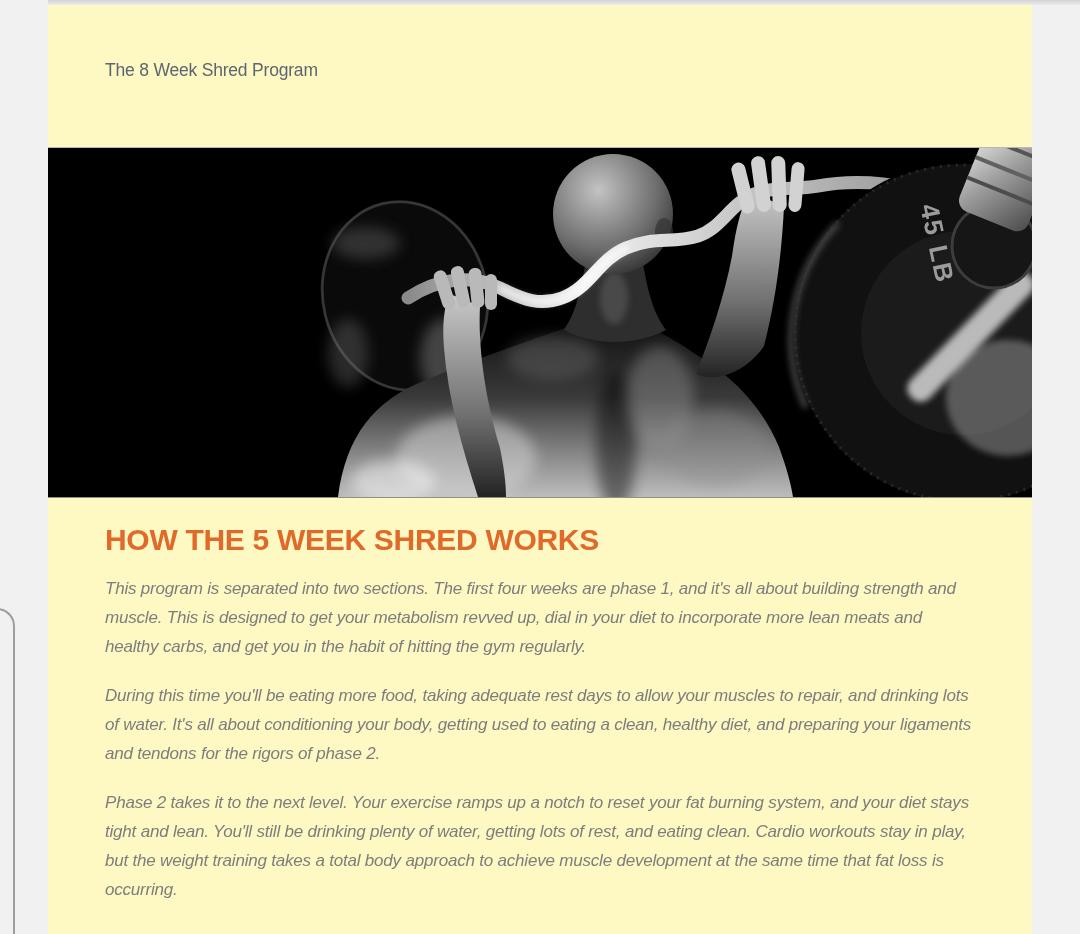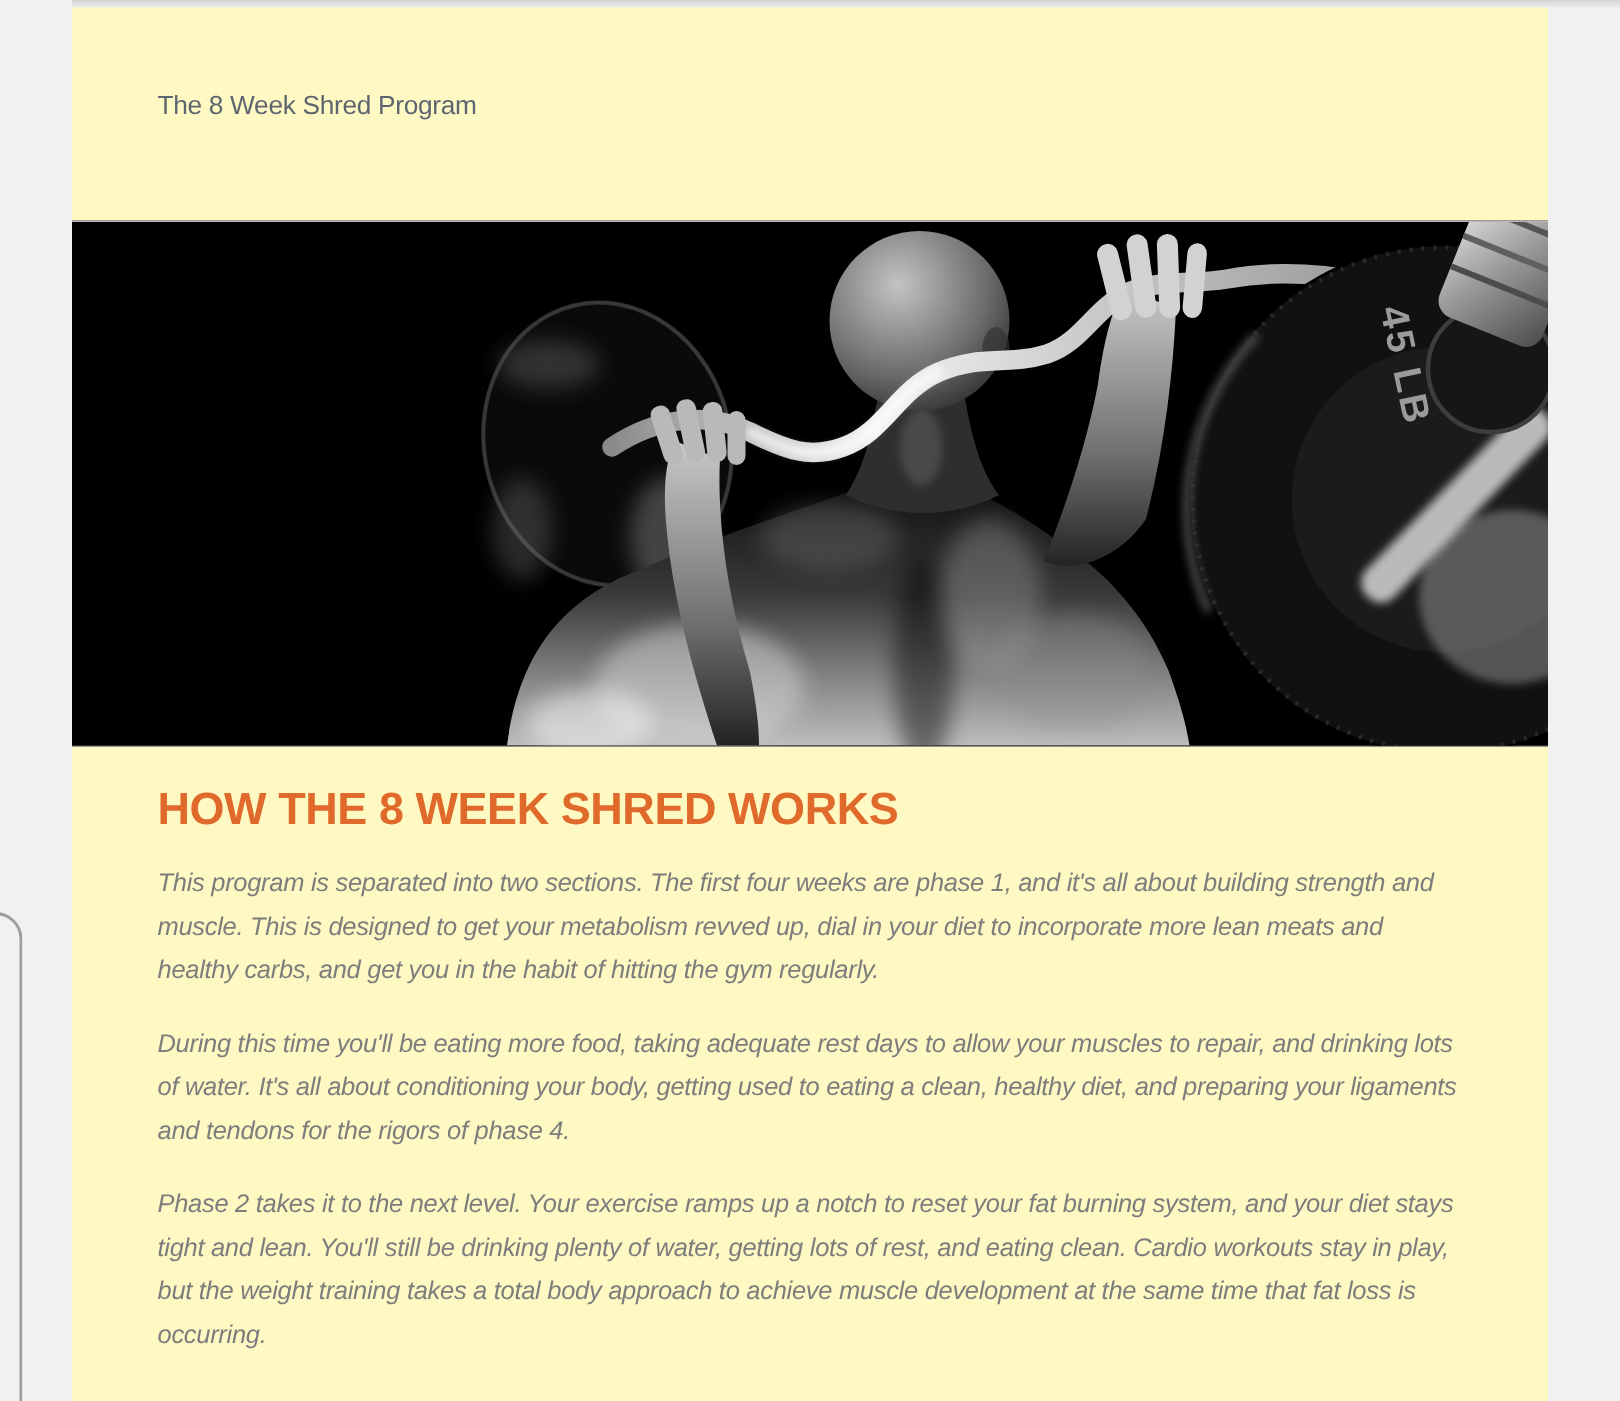--- a/index.html
+++ b/index.html
@@ -151,23 +151,23 @@
         <g transform="rotate(22 958 30)">
           <rect x="922" y="-34" width="74" height="110" rx="12" fill="url(#chromeGrad)"></rect>
           <line x1="922" y1="0" x2="996" y2="0" stroke="#555555" stroke-width="4"></line>
           <line x1="922" y1="22" x2="996" y2="22" stroke="#606060" stroke-width="4"></line>
           <line x1="922" y1="44" x2="996" y2="44" stroke="#4c4c4c" stroke-width="4"></line>
         </g>
       </svg>
     </div>
 
     <div class="article">
-      <h1>HOW THE 8 WEEK SHRED WORKS</h1>
+      <h1>HOW THE 5 WEEK SHRED WORKS</h1>
       <p>This program is separated into two sections. The first four weeks are phase 1, and it's all about building strength and muscle. This is designed to get your metabolism revved up, dial in your diet to incorporate more lean meats and healthy carbs, and get you in the habit of hitting the gym regularly.</p>
-      <p>During this time you'll be eating more food, taking adequate rest days to allow your muscles to repair, and drinking lots of water. It's all about conditioning your body, getting used to eating a clean, healthy diet, and preparing your ligaments and tendons for the rigors of phase 4.</p>
+      <p>During this time you'll be eating more food, taking adequate rest days to allow your muscles to repair, and drinking lots of water. It's all about conditioning your body, getting used to eating a clean, healthy diet, and preparing your ligaments and tendons for the rigors of phase 2.</p>
       <p>Phase 2 takes it to the next level. Your exercise ramps up a notch to reset your fat burning system, and your diet stays tight and lean. You'll still be drinking plenty of water, getting lots of rest, and eating clean. Cardio workouts stay in play, but the weight training takes a total body approach to achieve muscle development at the same time that fat loss is occurring.</p>
     </div>
 
   </div>
 
   <div class="drawer-edge"></div>
 
 </div>
 
 </body></html>

